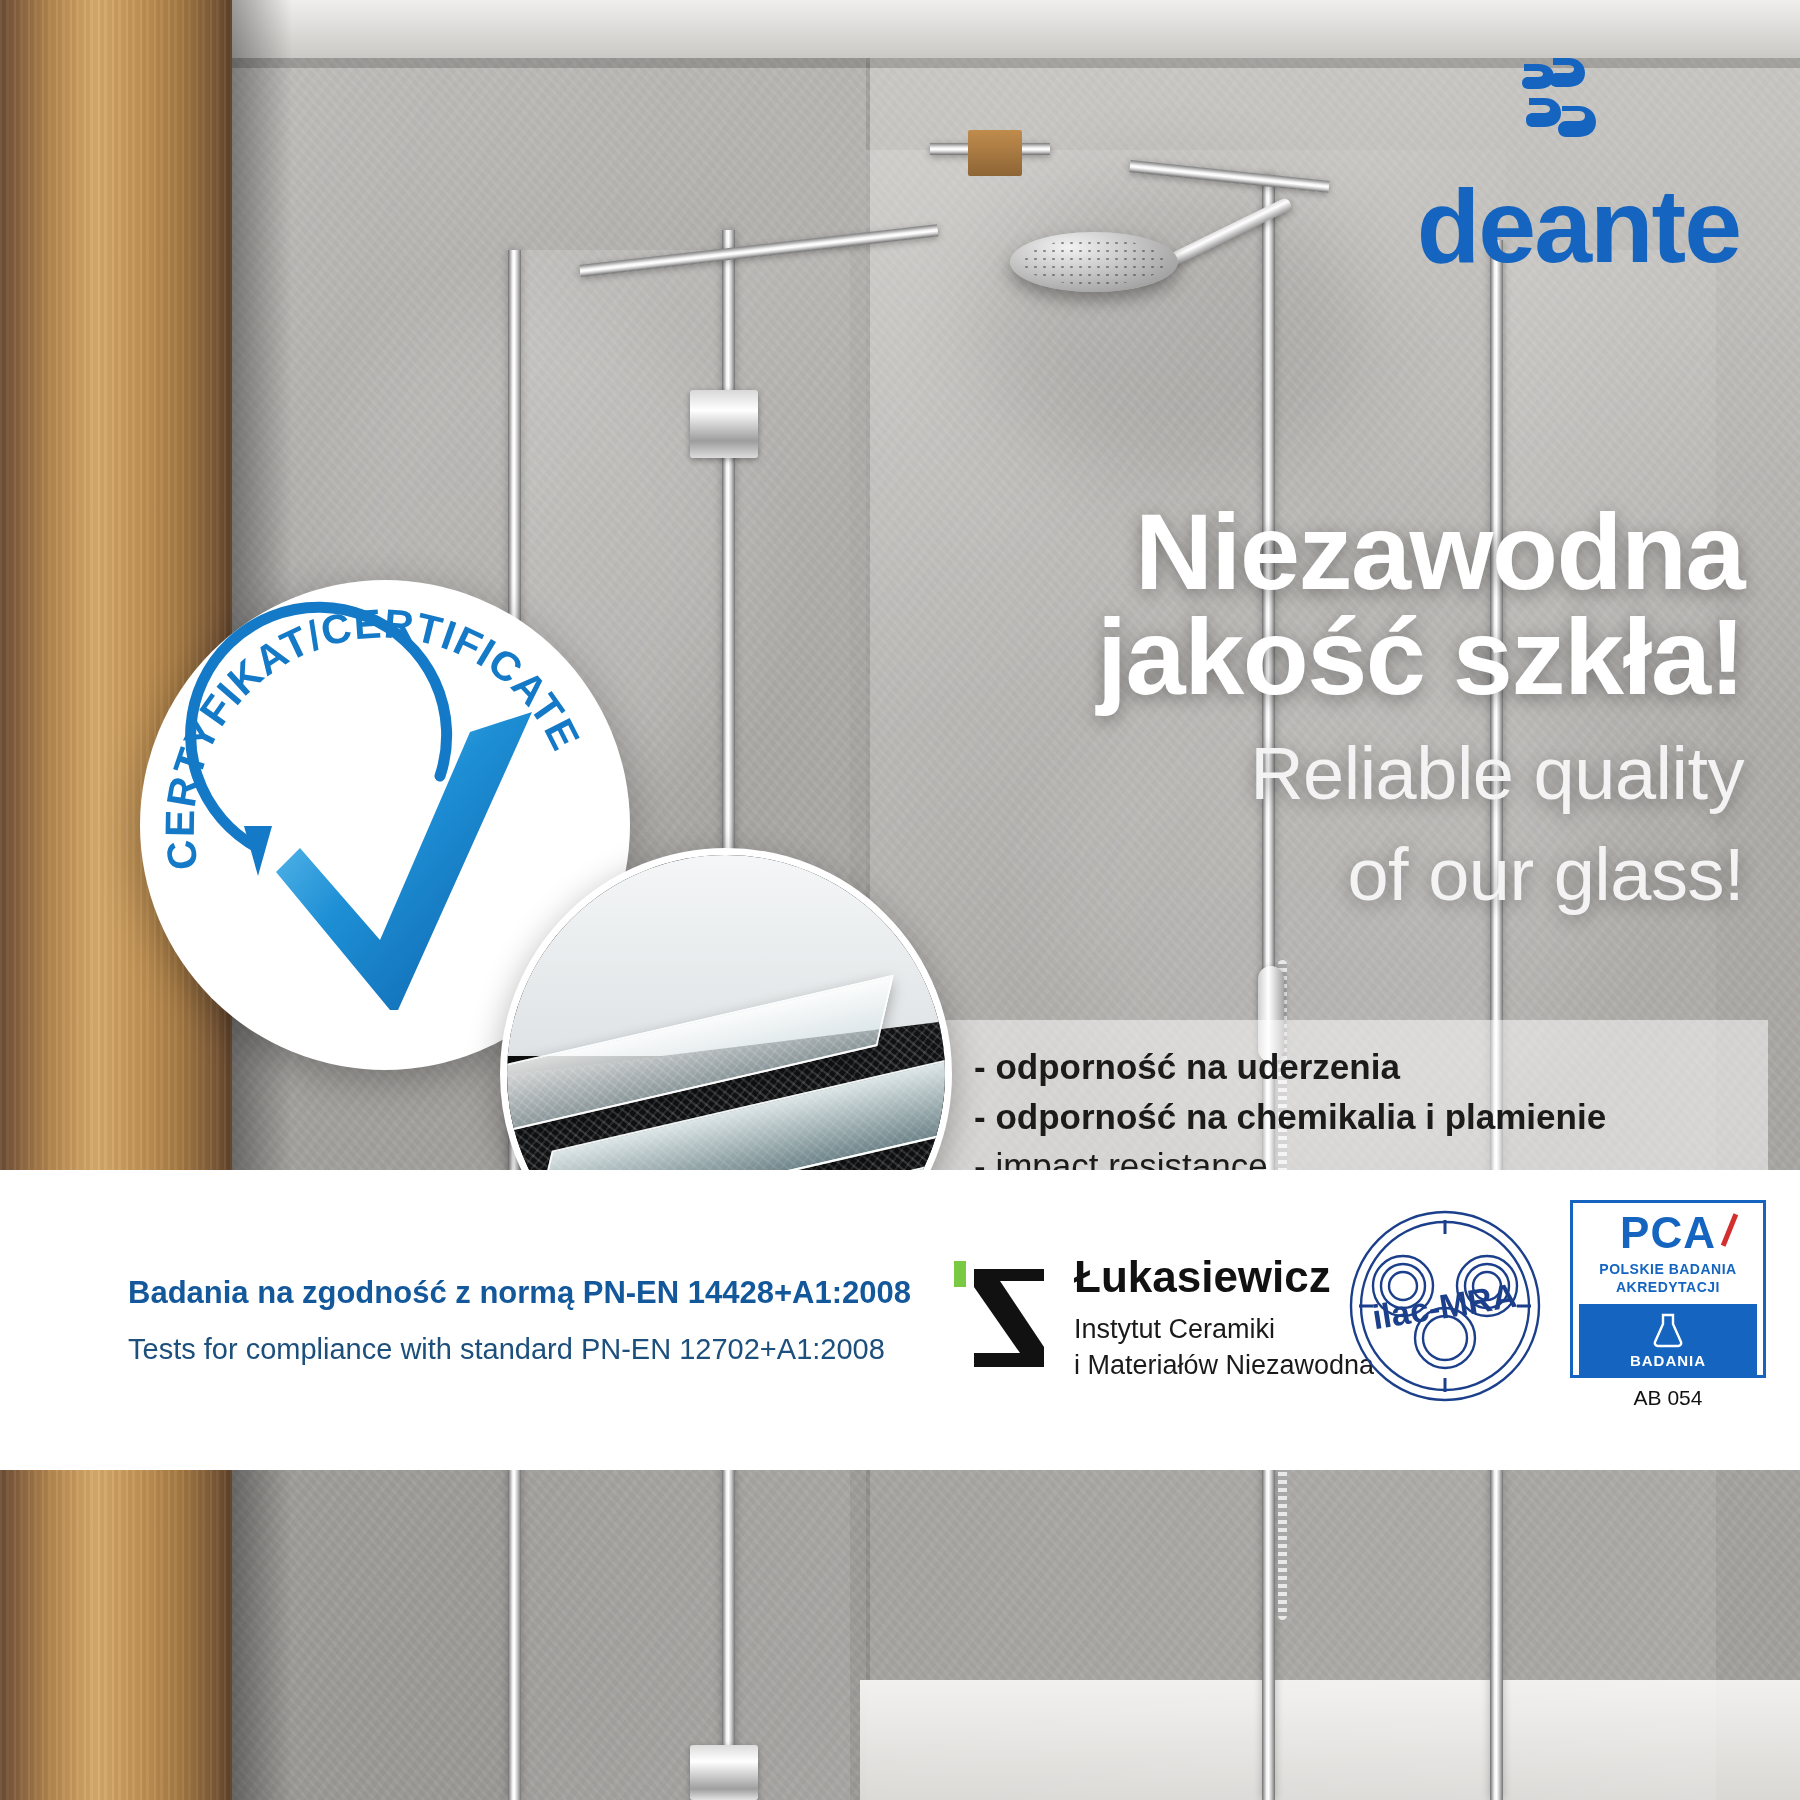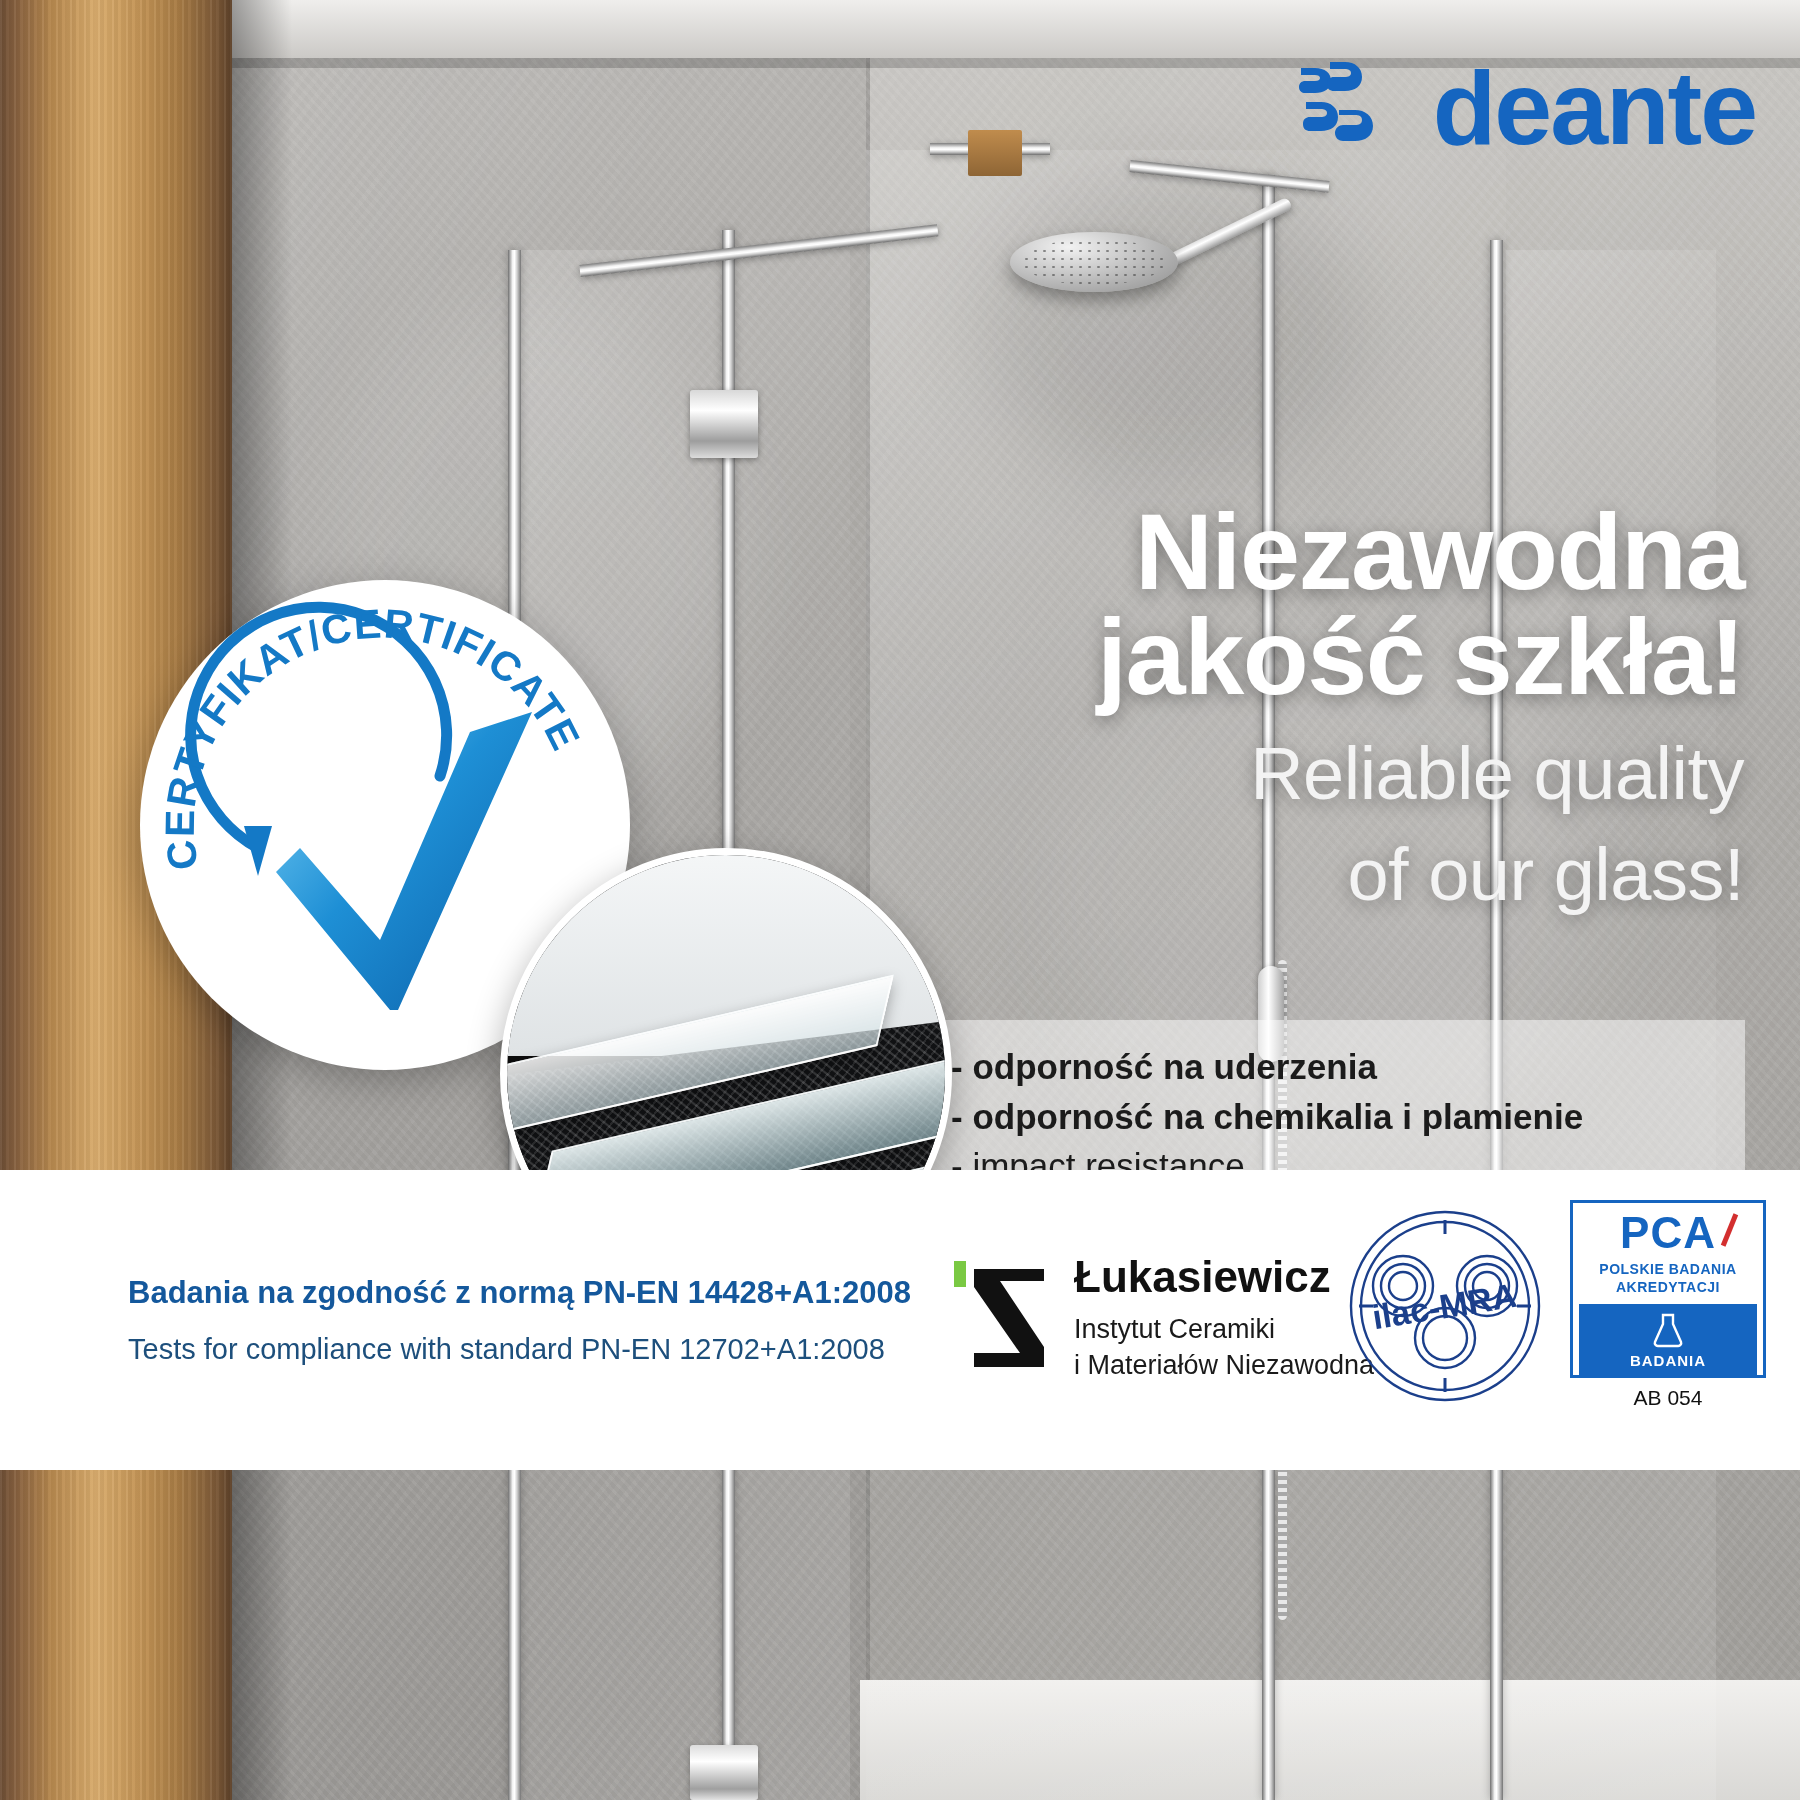--- a/index.html
+++ b/index.html
@@ -155,24 +155,25 @@
   }
   .shower-tray {
     position: absolute;
     left: 860px; bottom: 0; width: 940px; height: 120px;
     background: linear-gradient(to bottom, #f1f0ee, #d9d8d5);
   }
 
   
   .logo {
     position: absolute;
-    right: 44px; top: 56px;
+    right: 60px; top: 56px;
     display: flex;
     align-items: center;
     gap: 22px;
+    flex-direction: column;
   }
   .logo-mark { width: 112px; height: 96px; }
   .logo-word {
     font-size: 104px;
     font-weight: 700;
     letter-spacing: -2px;
     color: #1565c0;
     line-height: 1;
   }
 
@@ -197,21 +198,21 @@
     font-size: 74px;
     font-weight: 400;
     line-height: 1.02;
     letter-spacing: -0.5px;
     color: #f3f3f3;
   }
 
   
   .features {
     position: absolute;
-    left: 905px;
+    left: 928px;
     top: 1020px;
     width: 840px;
     padding: 22px 30px 26px 46px;
     background: rgba(255,255,255,0.50);
     box-sizing: border-box;
   }
   .features .row {
     color: #1b1b1b;
     font-size: 35px;
     line-height: 1.42;

